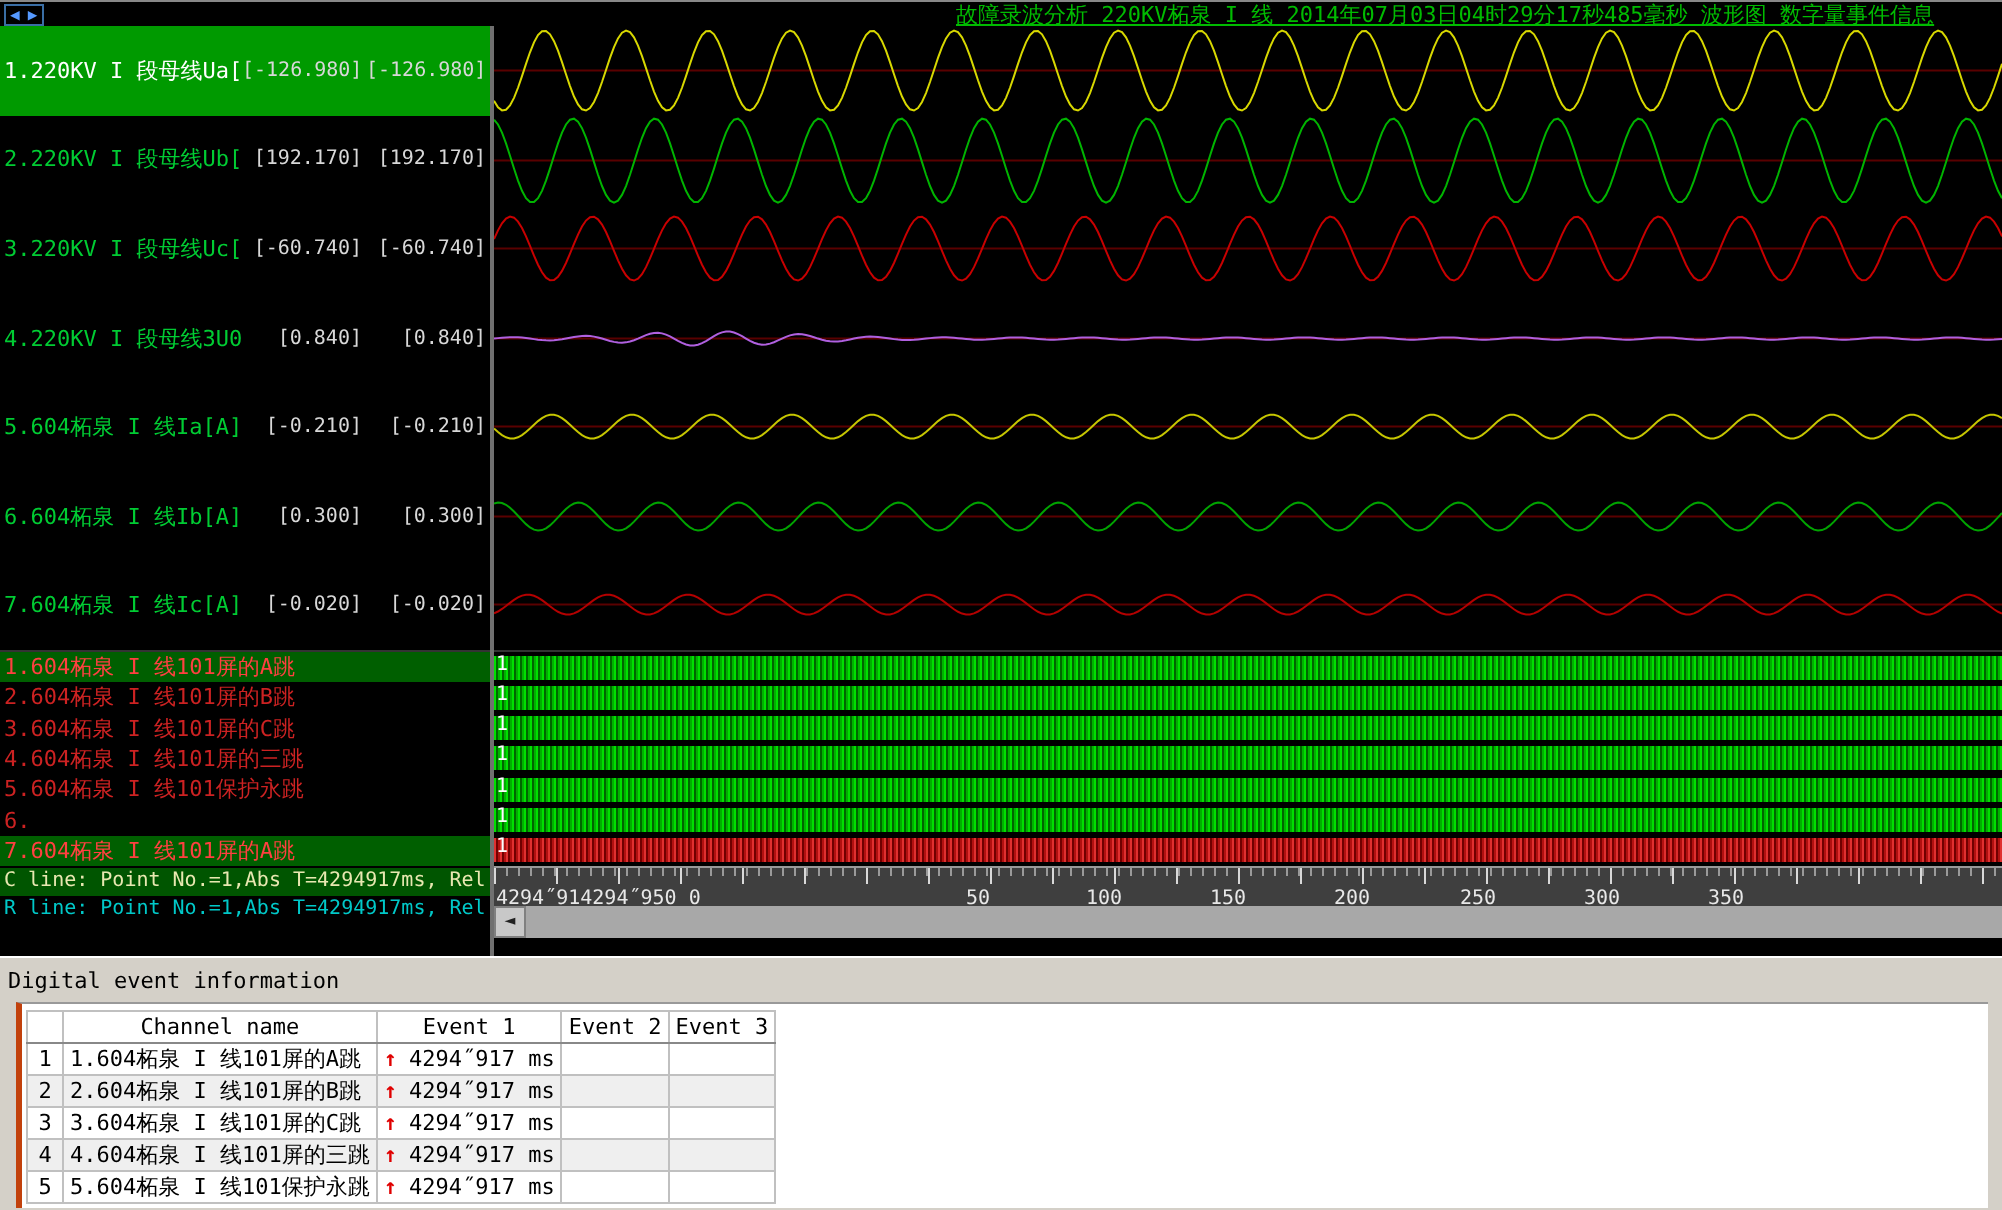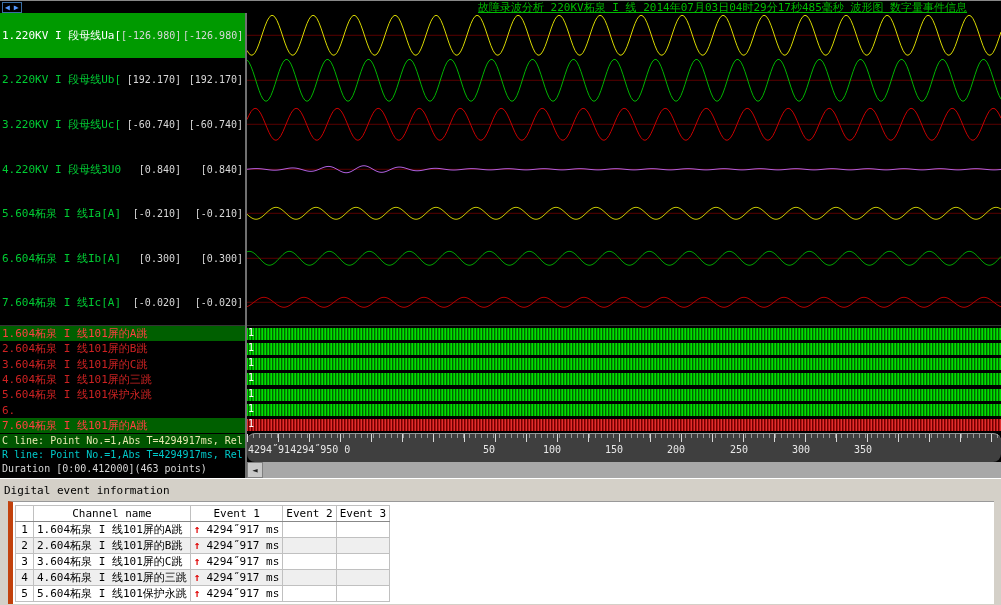--- a/index.html
+++ b/index.html
@@ -47,40 +47,40 @@
   .dbar.red{background:repeating-linear-gradient(90deg,#e03030 0 1px,#700000 1px 2px,#b01010 2px 3px);}
   .dbar .state{position:absolute;left:1px;top:-1px;color:#ffffff;font-size:10px;line-height:12px;}
 
   
   .status-lines{height:45px;font-size:10px;line-height:14px;padding-top:1px;}
   .status-c{color:#e8e8b0;background:#005500;padding-left:2px;white-space:nowrap;overflow:hidden;}
   .status-r{color:#00c8c8;padding-left:2px;white-space:nowrap;overflow:hidden;}
   .status-d{color:#d8d8d8;padding-left:2px;white-space:nowrap;overflow:hidden;}
 
   
-  .time-axis{height:29px;background:#3f3f3f;border-top:1px solid #999;position:relative;border-radius:8px;}
+  .time-axis{height:20px;background:#3f3f3f;border-top:1px solid #999;position:relative;}
   .axis-ticks{position:absolute;top:0;left:0;right:0;height:8px;
     background-image:
       repeating-linear-gradient(90deg,#d8d8d8 0 1px,transparent 1px 31px),
       repeating-linear-gradient(90deg,#9a9a9a 0 1px,transparent 1px 6px);
     background-size:100% 8px,100% 4px;
     background-repeat:repeat-x;}
   .axis-label{position:absolute;top:10px;color:#e8e8e8;font-size:10px;white-space:nowrap;}
 
   
   .h-scroll{height:16px;background:#a8a8a8;display:flex;align-items:stretch;}
   .sbtn{width:16px;background:#c8c8c8;border:1px solid #808080;font-size:9px;color:#222;
     text-align:center;line-height:14px;cursor:default;}
   .strack{flex:1;}
 
   
   .bottom-panel{height:107px;background:#d4d0c8;border-top:1px solid #fff;}
   .section-title{font-size:11px;color:#000;padding:5px 0 4px 4px;}
   .white-area{margin-left:8px;width:986px;height:103px;background:#fff;
-    border-top:1px solid #999;border-left:5px solid #c2410c;overflow:hidden;}
+    border-top:1px solid #999;border-left:3px solid #c2410c;overflow:hidden;}
   table.events{border-collapse:collapse;font-size:11px;margin:3px 0 0 2px;table-layout:fixed;}
   table.events th,table.events td{border:1px solid #c0c0c0;height:16px;padding:0 3px;
     white-space:nowrap;overflow:hidden;font-weight:normal;}
   table.events th{border-bottom:1px solid #888;text-align:center;}
   .col-no{width:18px;text-align:center;}
   .col-ch{width:152px;text-align:left;}
   .col-e1{width:92px;text-align:right;}
   .col-e2{width:46px;}
   .col-e3{width:46px;}
   tr.evrow:nth-child(even) td{background:#efefef;}
@@ -146,21 +146,20 @@
             <div class="digital-label-row">2.604柘泉 I 线101屏的B跳</div>
             <div class="digital-label-row">3.604柘泉 I 线101屏的C跳</div>
             <div class="digital-label-row">4.604柘泉 I 线101屏的三跳</div>
             <div class="digital-label-row">5.604柘泉 I 线101保护永跳</div>
             <div class="digital-label-row">6.</div>
             <div class="digital-label-row selected">7.604柘泉 I 线101屏的A跳</div>
           </div>
         <div class="status-lines">
           <div class="status-c">C line: Point No.=1,Abs T=4294917ms,  Rel T=42949</div>
           <div class="status-r">R line: Point No.=1,Abs T=4294917ms,  Rel T=42949</div>
-          <div class="status-d">Duration [0:00.412000](463 points)</div>
         </div>
       </div>
 
       <div class="divider"></div>
 
       <div class="plot-panel">
         <div class="analog-plot">
             <div class="analog-plot-row">
               <svg width="754" height="44.57142857142857">
                 <line x1="0" x2="754" y1="22.285714285714285" y2="22.285714285714285" stroke="#5a0000"></line>

